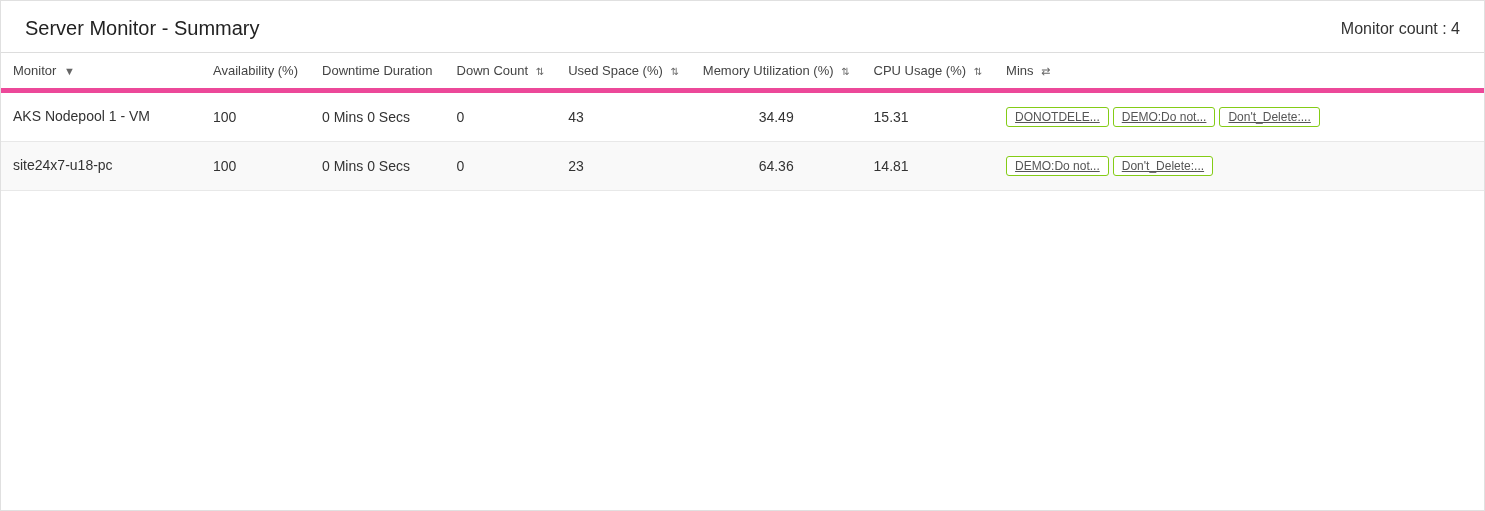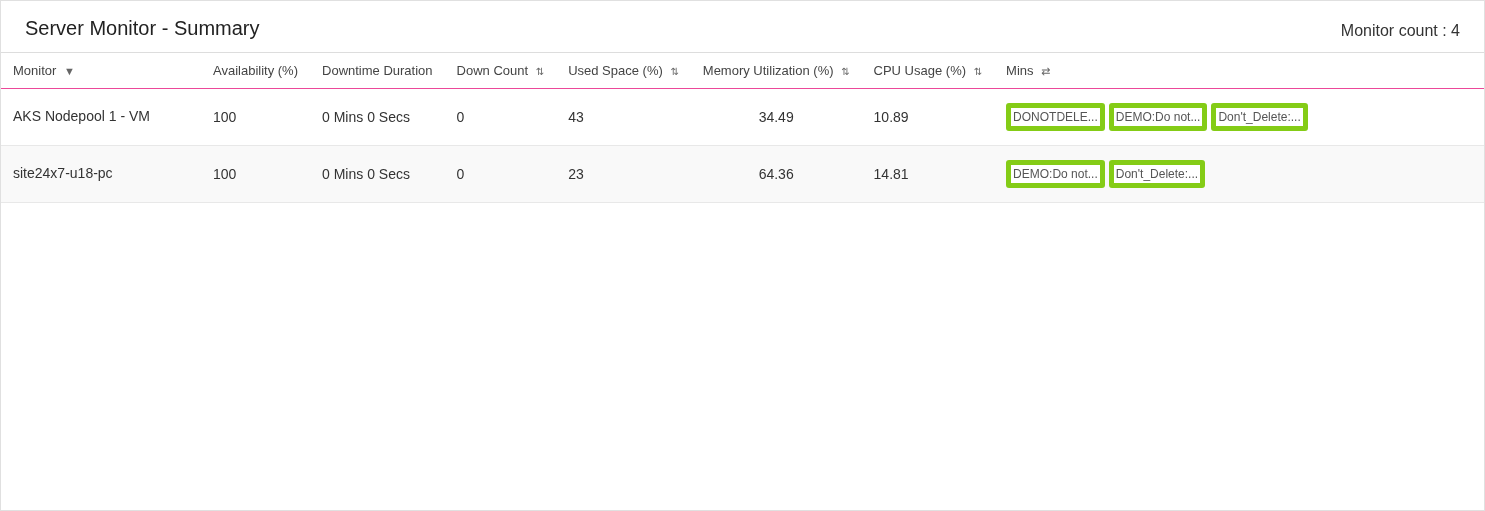--- a/index.html
+++ b/index.html
@@ -11,39 +11,39 @@
     }
     .container {
       width: 1485px;
       min-height: 511px;
       background: #fff;
       border: 1px solid #e0e0e0;
     }
     .page-header {
       display: flex;
       justify-content: space-between;
-      align-items: flex-end;
+      align-items: center;
       padding: 16px 24px 12px 24px;
     }
     .page-title {
       font-size: 20px;
       font-weight: 400;
       color: #222;
     }
     .monitor-count {
       font-size: 16px;
       color: #333;
     }
     table {
       width: 100%;
       border-collapse: collapse;
     }
     thead tr {
       border-top: 1px solid #ddd;
-      border-bottom: 1px solid #ec4899;
+      border-bottom: 5px solid #ec4899;
       background: #fff;
     }
     th {
       padding: 10px 12px;
       text-align: left;
       font-weight: 500;
       font-size: 13px;
       color: #444;
       white-space: nowrap;
       vertical-align: top;
@@ -76,28 +76,29 @@
     tbody tr:nth-child(odd) {
       background: #fff;
     }
     .monitor-name {
       font-size: 14px;
       color: #333;
       line-height: 1.4;
     }
     .tag-badge {
       display: inline-block;
-      padding: 2px 2px;
-      border: 5px solid #84cc16;
+      padding: 2px 8px;
+      border: 1px solid #84cc16;
       border-radius: 3px;
       font-size: 12px;
       color: #555;
       margin-right: 4px;
       background: #fff;
       white-space: nowrap;
+      text-decoration: underline;
     }
     .tags-cell {
       white-space: nowrap;
     }
     .col-monitor { width: 200px; }
     .col-availability { width: 100px; }
     .col-downtime { width: 130px; }
     .col-downcount { width: 90px; }
     .col-usedspace { width: 110px; }
     .col-memory { width: 140px; text-align: center; }
@@ -149,21 +150,21 @@
       </tr>
     </thead>
     <tbody id="table-body">
     <tr>
           <td class="col-monitor monitor-name">AKS Nodepool 1 - VM</td>
           <td class="col-availability">100</td>
           <td class="col-downtime">0 Mins 0 Secs</td>
           <td class="col-downcount">0</td>
           <td class="col-usedspace">43</td>
           <td class="col-memory">34.49</td>
-          <td class="col-cpu">10.89</td>
+          <td class="col-cpu">15.31</td>
           <td class="col-tags tags-cell"><span class="tag-badge">DONOTDELE...</span><span class="tag-badge">DEMO:Do not...</span><span class="tag-badge">Don't_Delete:...</span></td>
         </tr>
         <tr>
           <td class="col-monitor monitor-name">site24x7-u18-pc</td>
           <td class="col-availability">100</td>
           <td class="col-downtime">0 Mins 0 Secs</td>
           <td class="col-downcount">0</td>
           <td class="col-usedspace">23</td>
           <td class="col-memory">64.36</td>
           <td class="col-cpu">14.81</td>

